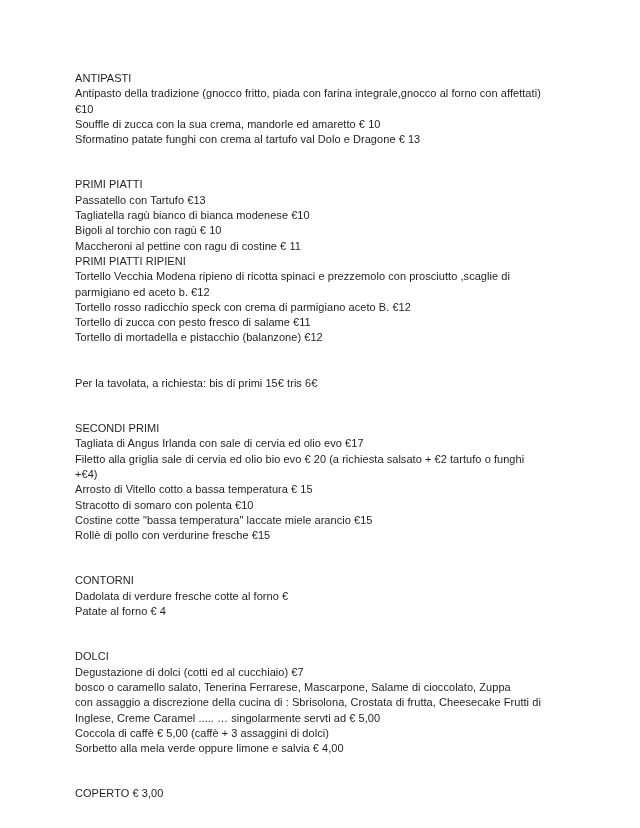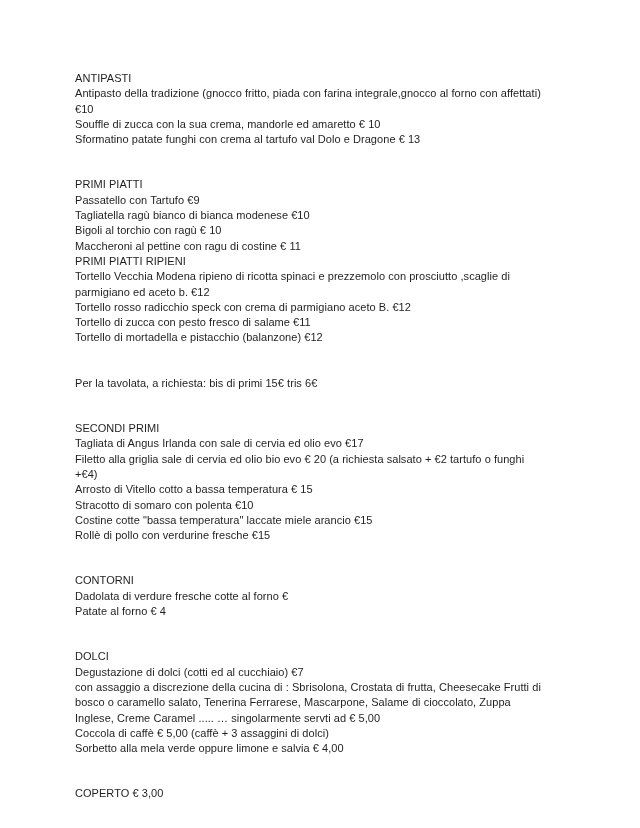--- a/index.html
+++ b/index.html
@@ -42,21 +42,21 @@
   <div class="doc">
       <div class="block">
         <div class="line">ANTIPASTI</div>
         <div class="line">Antipasto della tradizione (gnocco fritto, piada con farina integrale,gnocco al forno con affettati)</div>
         <div class="line">€10</div>
         <div class="line">Souffle di zucca con la sua crema, mandorle ed amaretto € 10</div>
         <div class="line">Sformatino patate funghi con crema al tartufo val Dolo e Dragone € 13</div>
       </div>
       <div class="block">
         <div class="line">PRIMI PIATTI</div>
-        <div class="line">Passatello con Tartufo €9</div>
+        <div class="line">Passatello con Tartufo €13</div>
         <div class="line">Tagliatella ragù bianco di bianca modenese €10</div>
         <div class="line">Bigoli al torchio con ragù € 10</div>
         <div class="line">Maccheroni al pettine con ragu di costine € 11</div>
         <div class="line">PRIMI PIATTI RIPIENI</div>
         <div class="line">Tortello Vecchia Modena ripieno di ricotta spinaci e prezzemolo con prosciutto ,scaglie di</div>
         <div class="line">parmigiano ed aceto b. €12</div>
         <div class="line">Tortello rosso radicchio speck con crema di parmigiano aceto B. €12</div>
         <div class="line">Tortello di zucca con pesto fresco di salame €11</div>
         <div class="line">Tortello di mortadella e pistacchio (balanzone) €12</div>
       </div>
@@ -74,22 +74,22 @@
         <div class="line">Rollè di pollo con verdurine fresche €15</div>
       </div>
       <div class="block">
         <div class="line">CONTORNI</div>
         <div class="line">Dadolata di verdure fresche cotte al forno €</div>
         <div class="line">Patate al forno € 4</div>
       </div>
       <div class="block">
         <div class="line">DOLCI</div>
         <div class="line">Degustazione di dolci (cotti ed al cucchiaio) €7</div>
+        <div class="line">bosco o caramello salato, Tenerina Ferrarese, Mascarpone, Salame di cioccolato, Zuppa</div>
         <div class="line">con assaggio a discrezione della cucina di : Sbrisolona, Crostata di frutta, Cheesecake Frutti di</div>
-        <div class="line">bosco o caramello salato, Tenerina Ferrarese, Mascarpone, Salame di cioccolato, Zuppa</div>
         <div class="line">Inglese, Creme Caramel ..... … singolarmente servti ad € 5,00</div>
         <div class="line">Coccola di caffè € 5,00 (caffè + 3 assaggini di dolci)</div>
         <div class="line">Sorbetto alla mela verde oppure limone e salvia € 4,00</div>
       </div>
       <div class="block">
         <div class="line">COPERTO € 3,00</div>
       </div>
     </div>
 </div>
 

